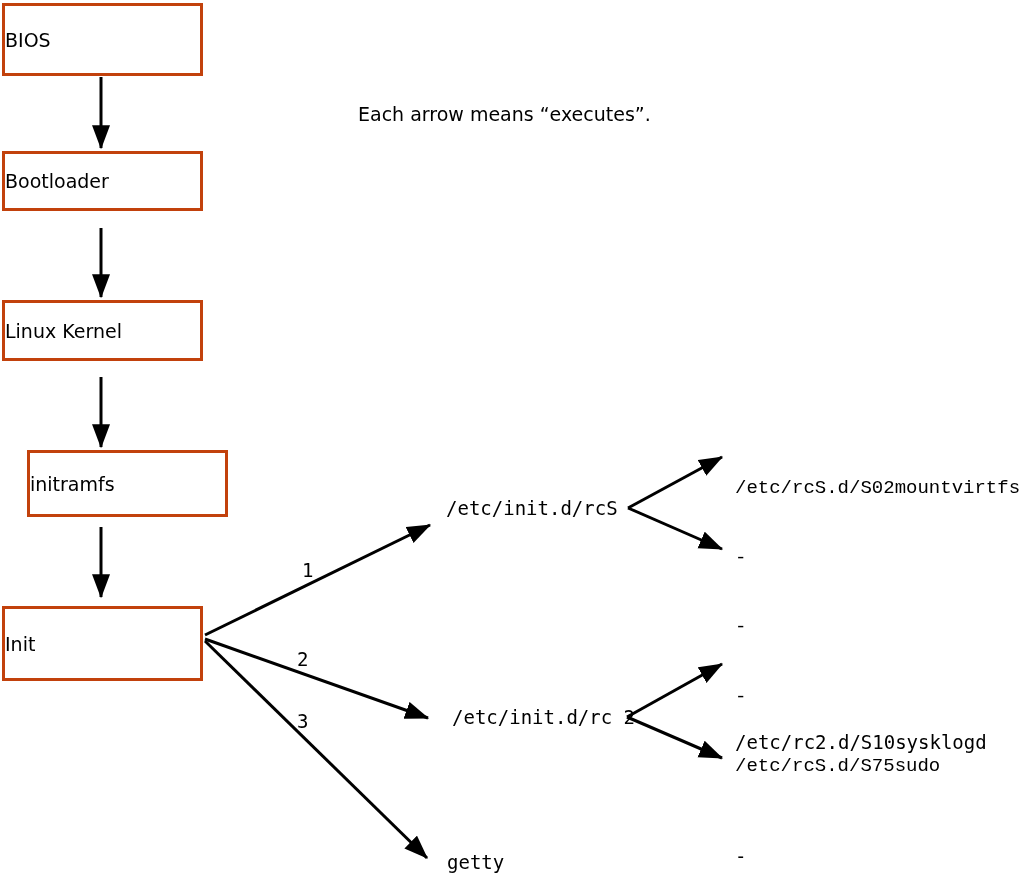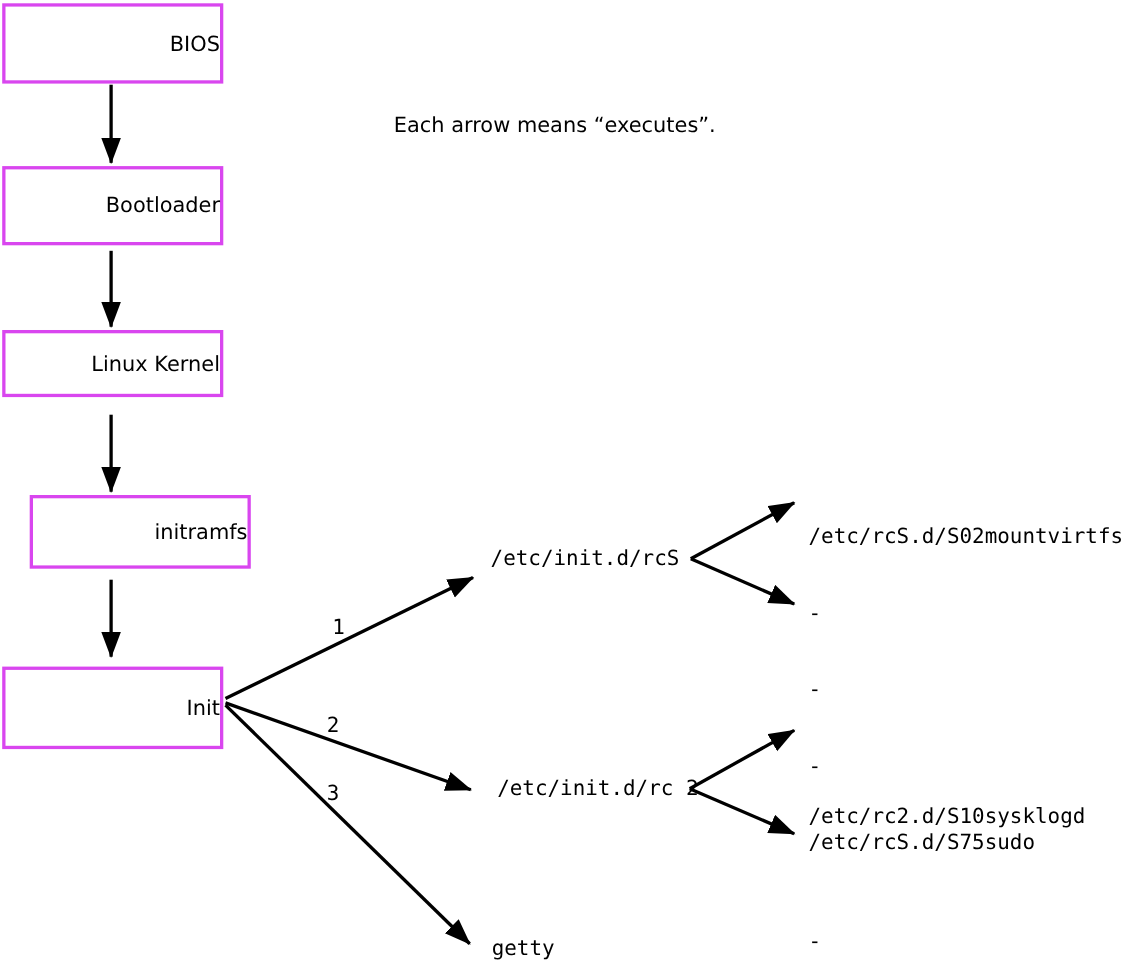--- a/index.html
+++ b/index.html
@@ -10,25 +10,25 @@
     background: #ffffff;
     color: #000000;
     font-family: "DejaVu Sans", sans-serif;
     overflow: hidden;
   }
   .node {
     position: absolute;
     left: 2px;
     width: 201px;
     box-sizing: border-box;
-    border: 3px solid #d946ef;
+    border: 3px solid #c2410c;
     background: #ffffff;
     display: flex;
     align-items: center;
-    justify-content: flex-end;
+    justify-content: flex-start;
     font-size: 19px;
     line-height: 22px;
     white-space: nowrap;
   }
   .caption {
     position: absolute;
     left: 358px;
     top: 103px;
     font-size: 19px;
     line-height: 22px;
@@ -38,21 +38,21 @@
   .mono {
     font-family: "DejaVu Sans Mono", monospace;
     font-size: 19px;
     line-height: 22px;
     white-space: pre;
   }
   .path-label { position: absolute; }
   .branch-num { position: absolute; }
   .script-list { position: absolute; }
   .script-list .line { white-space: pre; }
-  .list-rcs .line { line-height: 25.5px; }
+  .list-rcs .line { line-height: 25.5px; font-family: Liberation Mono, monospace; }
   .list-rc2 .line { line-height: 26px; margin-top: 44px; }
   svg.arrows {
     position: absolute;
     left: 0; top: 0;
     width: 1024px;
     height: 875px;
     pointer-events: none;
   }
 </style>
 </head>
@@ -83,21 +83,21 @@
       <line x1="627" y1="717" x2="722" y2="664" marker-end="url(#ah)"></line>
       <line x1="627" y1="717" x2="722" y2="758" marker-end="url(#ah)"></line>
     </g>
   </svg>
 
   <div class="caption">Each arrow means “executes”.</div>
 
   <div class="node" style="top:3px; height:73px;">
     <span>BIOS</span>
   </div>
-  <div class="node" style="top:151px; height:72px;">
+  <div class="node" style="top:151px; height:60px;">
     <span>Bootloader</span>
   </div>
   <div class="node" style="top:300px; height:61px;">
     <span>Linux Kernel</span>
   </div>
   <div class="node" style="top:450px; height:67px;margin-left:25px;">
     <span>initramfs</span>
   </div>
   <div class="node" style="top:606px; height:75px;">
     <span>Init</span>

